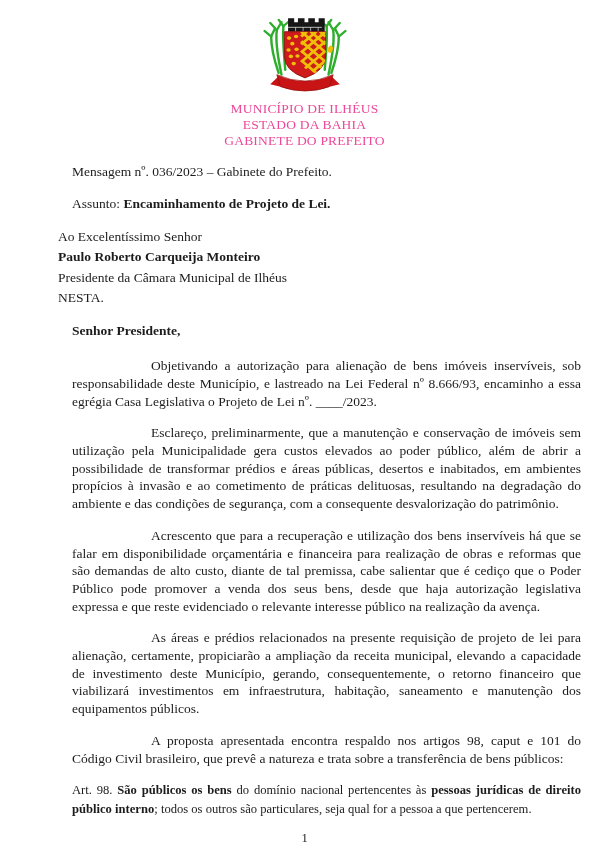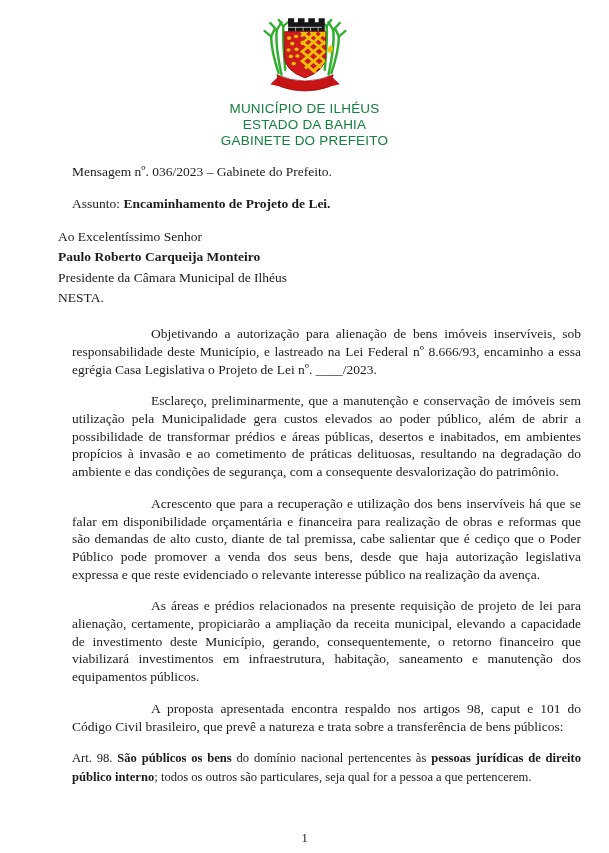--- a/index.html
+++ b/index.html
@@ -10,22 +10,22 @@
     -webkit-font-smoothing:antialiased;
   }
   .page{position:relative;width:609px;height:853px;overflow:hidden;background:#fff;}
 
   
   .crest-row{padding-top:11px;text-align:center;line-height:0;}
 
   
   .org-header{
     margin-top:4px;text-align:center;
-    font-family:Liberation Sans, sans-serif;
-    font-size:13.5px;line-height:16px;color:#15803d;
+    font-family:Liberation Serif, serif;
+    font-size:13.5px;line-height:16px;color:#ec4899;
     letter-spacing:.2px;
   }
 
   
   .doc{margin:6px 14px 0 58px;font-size:13.5px;line-height:17.7px;}
   .doc p{margin:14px;padding:0;}
 
   .meta-line{margin-top:0;line-height:18px;}
   .subject-line{margin-top:8px;line-height:18px;}
   .dateline{margin-top:24px;line-height:18px;text-align:right;}
@@ -147,20 +147,21 @@
     <p class="subject-line"><span>Assunto: </span><b>Encaminhamento de Projeto de Lei.</b></p>
 
 
     <div class="recipient">
       <div>Ao Excelentíssimo Senhor</div>
       <div style="font-weight:bold;">Paulo Roberto Carqueija Monteiro</div>
       <div>Presidente da Câmara Municipal de Ilhéus</div>
       <div>NESTA.</div>
     </div>
 
+    <p class="salutation">Senhor Presidente,</p>
 
     <p class="para first">Objetivando a autorização para alienação de bens imóveis inservíveis, sob responsabilidade deste Município, e lastreado na Lei Federal nº 8.666/93, encaminho a essa egrégia Casa Legislativa o Projeto de Lei nº. ____/2023.</p>
     <p class="para">Esclareço, preliminarmente, que a manutenção e conservação de imóveis sem utilização pela Municipalidade gera custos elevados ao poder público, além de abrir a possibilidade de transformar prédios e áreas públicas, desertos e inabitados, em ambientes propícios à invasão e ao cometimento de práticas delituosas, resultando na degradação do ambiente e das condições de segurança, com a consequente desvalorização do patrimônio.</p>
     <p class="para">Acrescento que para a recuperação e utilização dos bens inservíveis há que se falar em disponibilidade orçamentária e financeira para realização de obras e reformas que são demandas de alto custo, diante de tal premissa, cabe salientar que é cediço que o Poder Público pode promover a venda dos seus bens, desde que haja autorização legislativa expressa e que reste evidenciado o relevante interesse público na realização da avença.</p>
     <p class="para">As áreas e prédios relacionados na presente requisição de projeto de lei para alienação, certamente, propiciarão a ampliação da receita municipal, elevando a capacidade de investimento deste Município, gerando, consequentemente, o retorno financeiro que viabilizará investimentos em infraestrutura, habitação, saneamento e manutenção dos equipamentos públicos.</p>
     <p class="para">A proposta apresentada encontra respaldo nos artigos 98, caput e 101 do Código Civil brasileiro, que prevê a natureza e trata sobre a transferência de bens públicos:</p>
 
     <p class="quote"><span>Art. 98. </span><b>São públicos os bens</b><span> do domínio nacional pertencentes às </span><b>pessoas jurídicas de direito público interno</b><span>; todos os outros são particulares, seja qual for a pessoa a que pertencerem.</span></p>
 
   </div>

